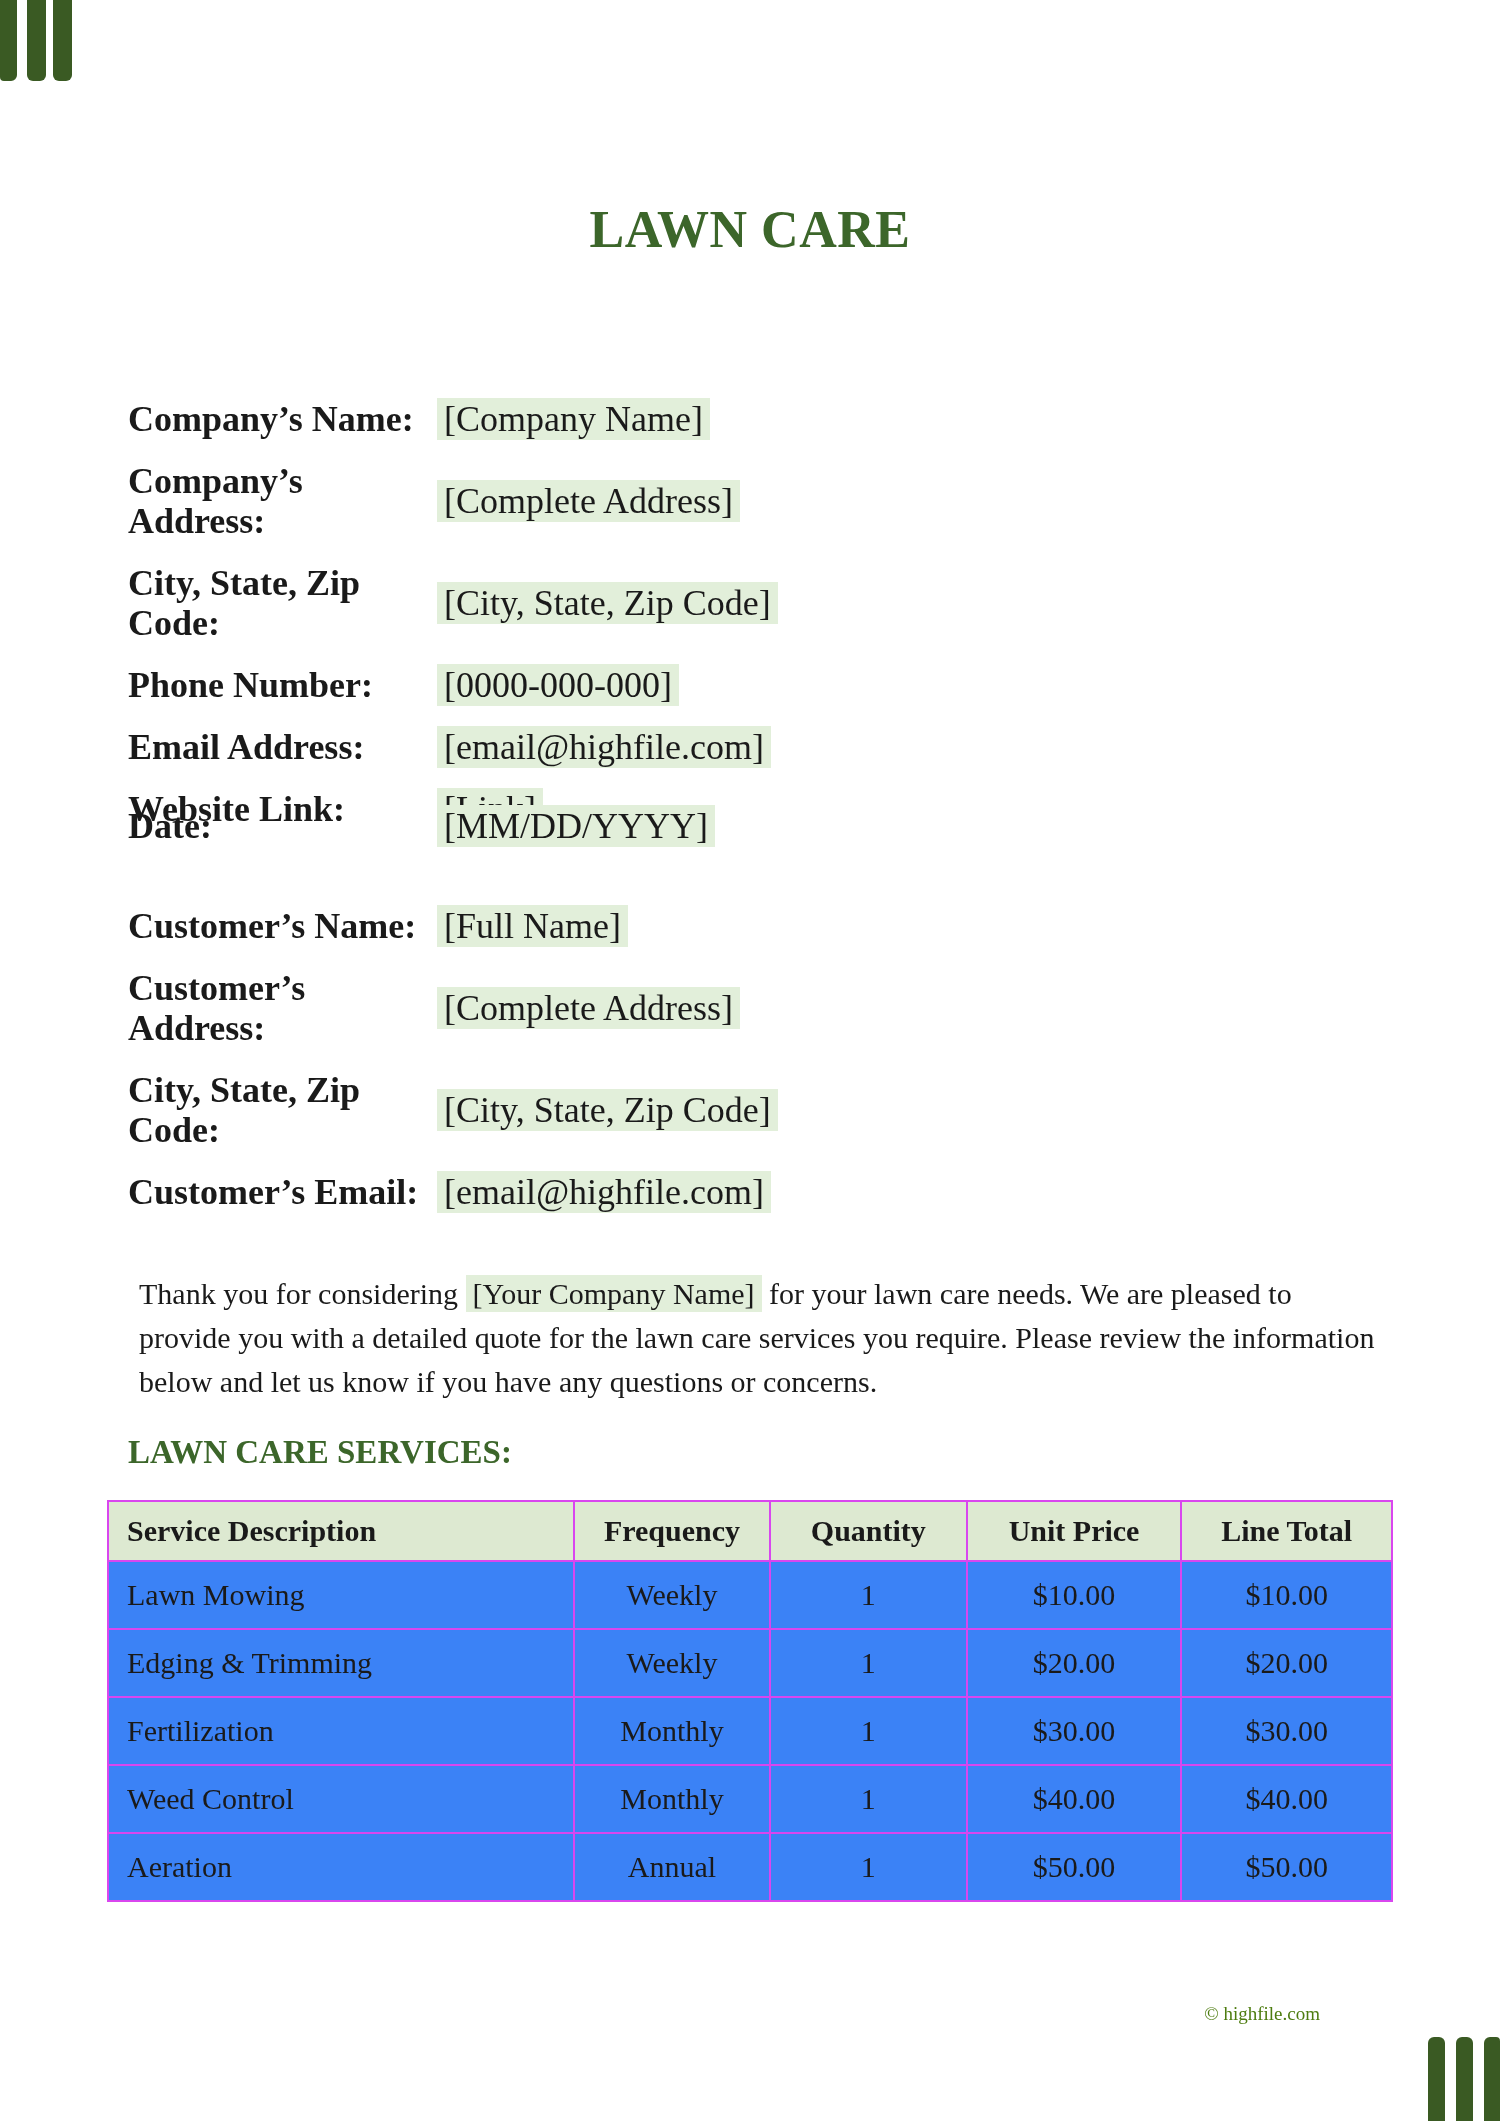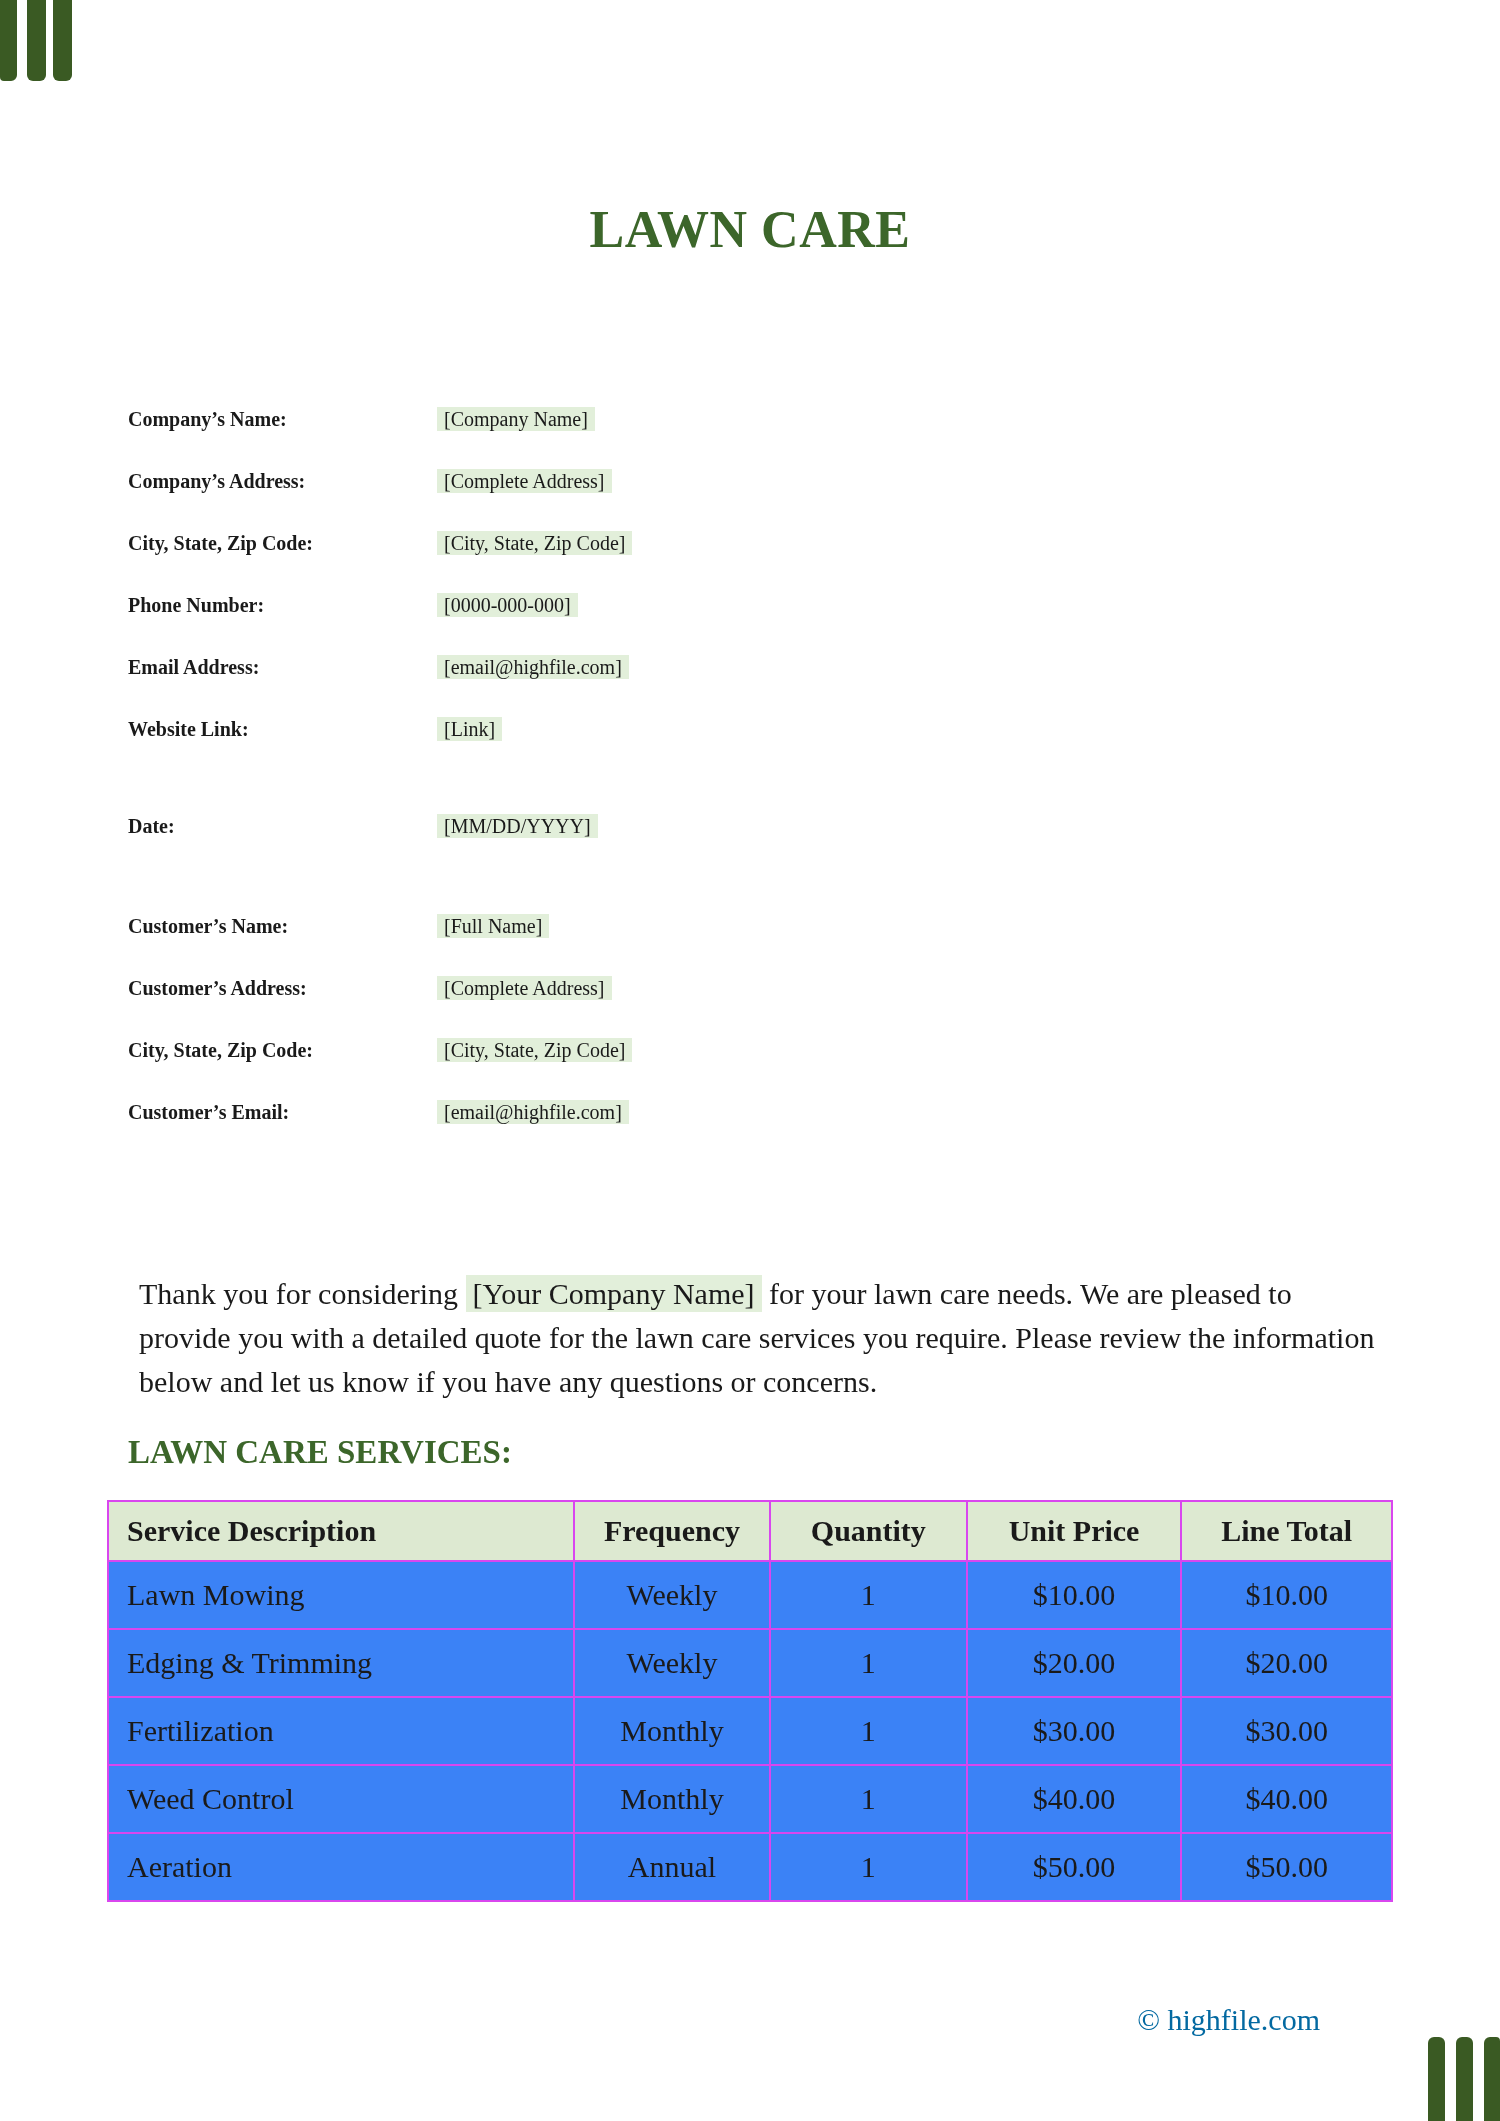--- a/index.html
+++ b/index.html
@@ -32,21 +32,21 @@
   .logo-line {
     position: absolute; top: 288px; left: 0; width: 100%;
     text-align: center; font-size: 30px;
   }
   .hl { background: #e2efda; padding: 2px 7px; }
 
   .fields { position: absolute; left: 128px; }
   .company-block  { top: 399px; }
   .date-block     { top: 806px; }
   .customer-block { top: 906px; }
-  .frow { display: flex; align-items: flex-end; line-height: 40px; margin-bottom: 22px; font-size: 20px; }
+  .frow { display: flex; align-items: center; line-height: 40px; margin-bottom: 22px; font-size: 36px; }
   .flabel { flex: 0 0 309px; font-weight: bold; }
   .fvalue .hl { padding: 1px 7px; }
 
   .dear {
     position: absolute; top: 1214px; left: 128px; margin: 0;
     font-size: 30px; line-height: 40px;
   }
   .dear .dear-word { font-weight: bold; }
   .intro {
     position: absolute; top: 1272px; left: 139px; width: 1248px; margin: 0;
@@ -67,21 +67,21 @@
     text-align: center; font-weight: normal; padding: 0 6px;
   }
   .services-table th { background: #dde9d1; font-weight: bold; height: 58px; }
   .services-table td { background: #3b82f6; height: 66px; }
   .services-table th:first-child, .services-table td:first-child {
     text-align: left; padding-left: 18px;
   }
 
   .copyright {
     position: absolute; top: 2003px; right: 180px;
-    font-size: 30px; color: #0369a1;
+    font-size: 19px; color: #4d7c0f;
   }
 </style>
 </head>
 <body>
 
 <div class="page">
 
   <div class="bars bars-top">
     <span class="bar b1"></span>
     <span class="bar b2"></span>

